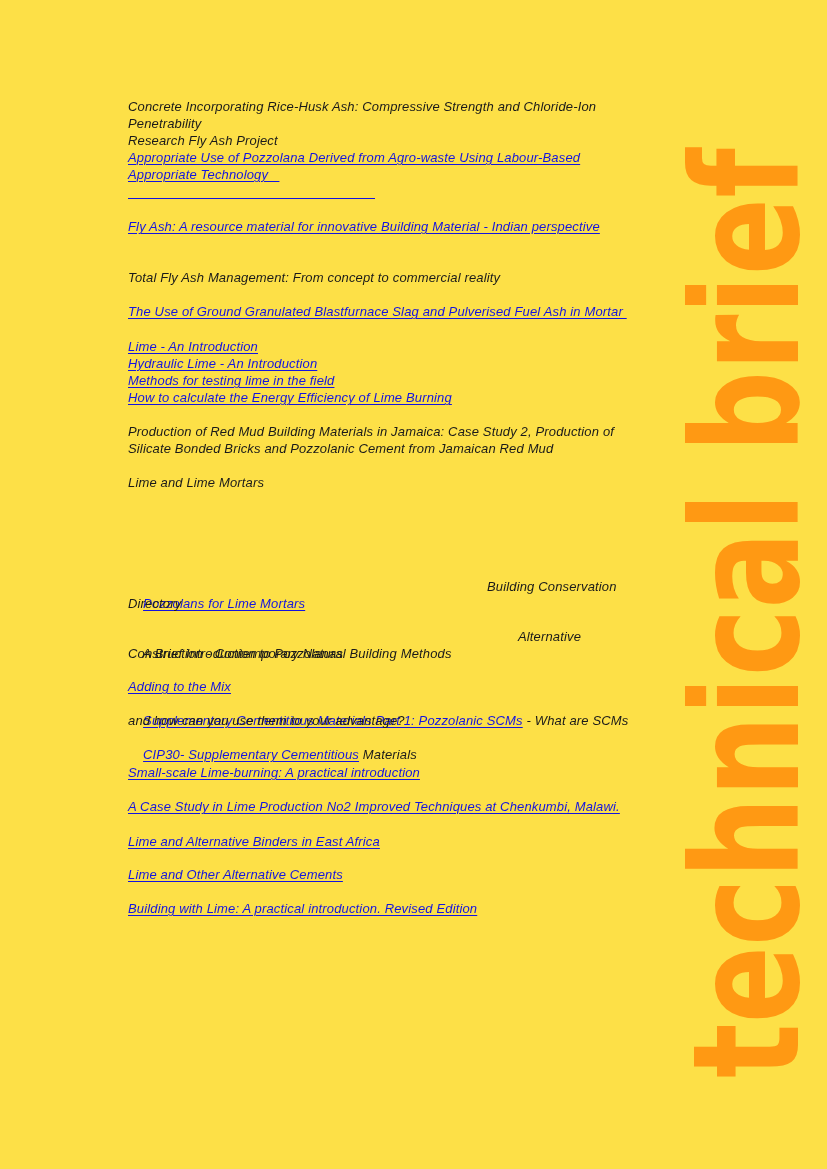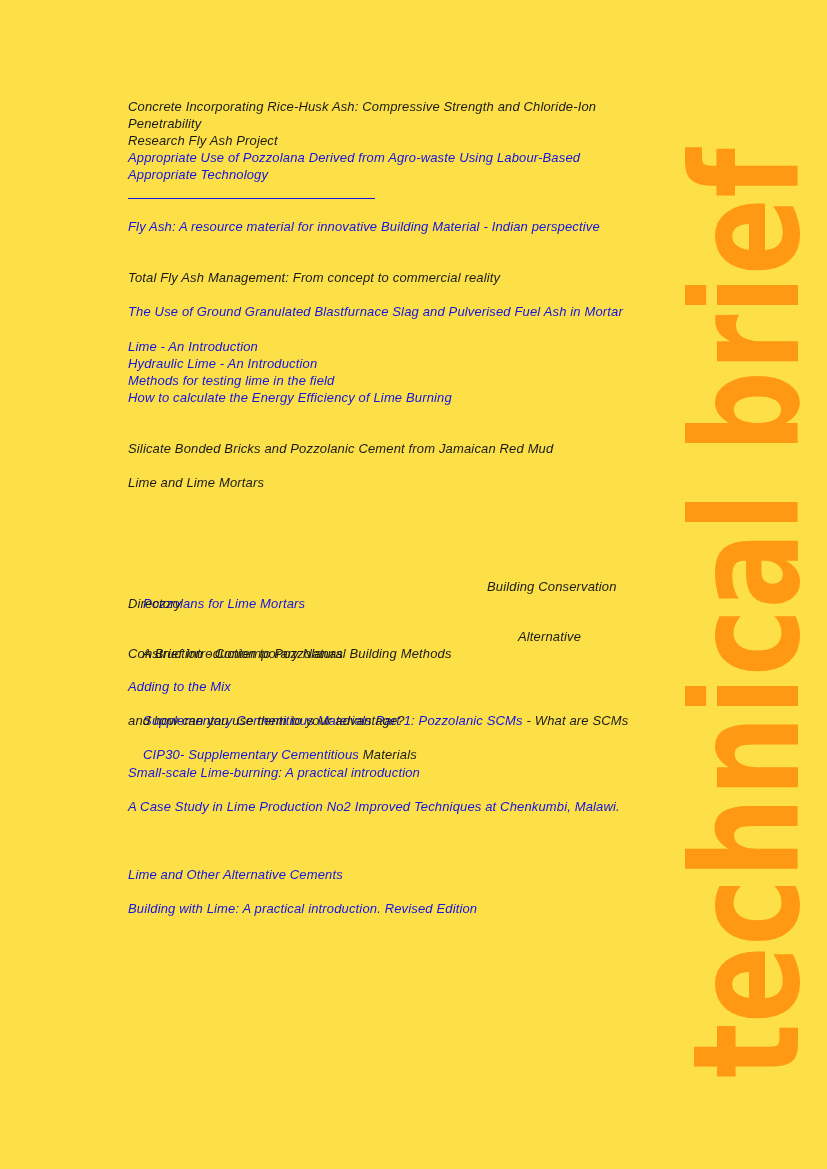--- a/index.html
+++ b/index.html
@@ -23,20 +23,21 @@
     color:var(--text);
   }
   .ln{
     position:absolute;
     left:128px;
     line-height:17px;
     white-space:pre;
   }
   .lk{
     color:var(--link);
+    text-decoration:underline;
     text-decoration-thickness:1.4px;
     text-underline-offset:2px;
     cursor:pointer;
   }
   .uline{
     width:247px;
     height:11px;
     border-bottom:1.6px solid var(--link);
     cursor:pointer;
   }
@@ -78,20 +79,21 @@
 
   <div class="ln" style="top:303px"><a class="lk">The Use of Ground Granulated Blastfurnace Slag and Pulverised Fuel Ash in Mortar </a></div>
 
   <div class="ln" style="top:269px">Total Fly Ash Management: From concept to commercial reality</div>
 
   <div class="ln" style="top:338px"><a class="lk">Lime - An Introduction</a></div>
   <div class="ln" style="top:355px"><a class="lk">Hydraulic Lime - An Introduction</a></div>
   <div class="ln" style="top:372px"><a class="lk">Methods for testing lime in the field</a></div>
   <div class="ln" style="top:389px"><a class="lk">How to calculate the Energy Efficiency of Lime Burning</a></div>
 
+  <div class="ln" style="top:423px">Production of Red Mud Building Materials in Jamaica: Case Study 2, Production of</div>
   <div class="ln" style="top:440px">Silicate Bonded Bricks and Pozzolanic Cement from Jamaican Red Mud</div>
 
   <div class="ln" style="top:474px">Lime and Lime Mortars</div>
 
   <div class="ln" style="top:578px">
     <a class="lk">Pozzolans for Lime Mortars</a>
     <span class="abs" style="left:359px">Building Conservation</span>
   </div>
   <div class="ln" style="top:595px">Directory</div>
 
@@ -105,16 +107,17 @@
   <div class="ln" style="top:695px">
     <a class="lk">Supplementary Cementitious Materials Part 1: Pozzolanic SCMs</a><span> - What are SCMs</span>
   </div>
   <div class="ln" style="top:712px">and how can you use them to your advantage?</div>
   <div class="ln" style="top:729px">
     <a class="lk">CIP30- Supplementary Cementitious</a><span> Materials</span>
   </div>
 
   <div class="ln" style="top:764px"><a class="lk">Small-scale Lime-burning: A practical introduction</a></div>
   <div class="ln" style="top:798px"><a class="lk">A Case Study in Lime Production No2 Improved Techniques at Chenkumbi, Malawi.</a></div>
+  <div class="ln" style="top:833px"><a class="lk">Lime and Alternative Binders in East Africa</a></div>
   <div class="ln" style="top:866px"><a class="lk">Lime and Other Alternative Cements</a></div>
   <div class="ln" style="top:900px"><a class="lk">Building with Lime: A practical introduction. Revised Edition</a></div>
 
 </div>
 
 </body></html>

